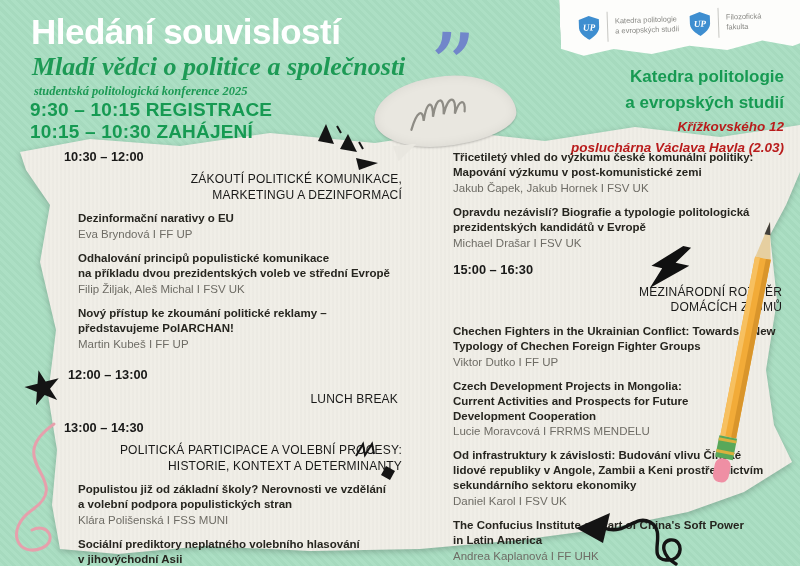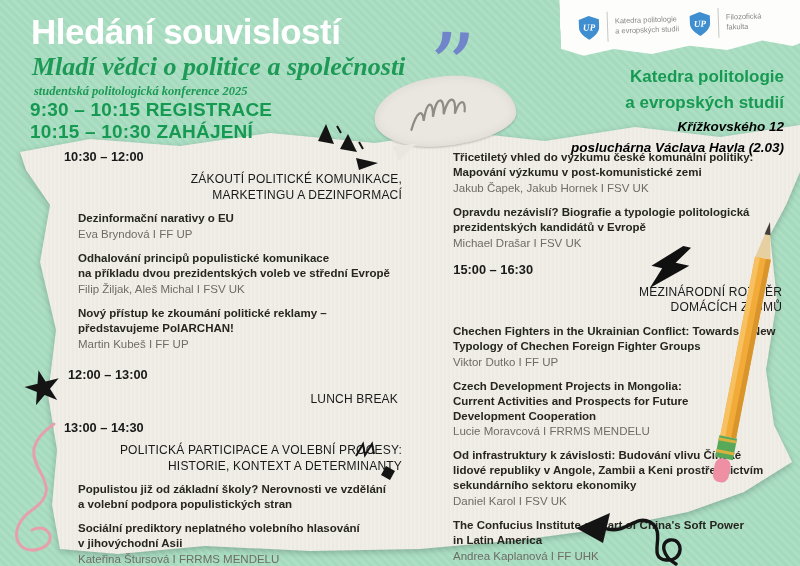--- a/index.html
+++ b/index.html
@@ -35,21 +35,21 @@
     display:flex;align-items:center;gap:10px;padding-left:18px;box-sizing:border-box;}
   .logo-group{display:flex;align-items:center;gap:7px;}
   .logo-divider{width:1px;height:30px;background:#c7c7c3;}
   .logo-label{font-size:7.5px;color:#8a8a86;line-height:1.35;}
   .shield{width:22px;height:27px;}
   .shield text{font-family:"Liberation Serif",serif;font-style:italic;font-weight:bold;}
 
   
   .venue{right:16px;top:64px;text-align:right;}
   .venue-dept{font-weight:bold;font-size:17px;color:#169a52;line-height:1.5;}
-  .venue-addr{font-style:italic;font-weight:bold;font-size:13.5px;color:#000000;line-height:1.35;margin-top:3px;}
+  .venue-addr{font-style:italic;font-weight:bold;font-size:13.5px;color:#b91c1c;line-height:1.35;margin-top:3px;}
 
   
   .col{position:absolute;}
   .col-left{left:64px;top:147px;width:338px;}
   .col-right{left:437px;top:150px;width:345px;}
   .sec{display:flex;gap:8px;margin-bottom:8px;flex-direction:column;}
   .sec .time{flex:none;width:86px;font-weight:bold;font-size:12.8px;color:#191918;padding-top:2px;}
   .col-right .sec .time{width:96px;text-align:right;}
   .sec .heading{font-weight:normal;font-size:12px;color:#191918;line-height:1.3;letter-spacing:.2px;text-align:right;}
   .sec.s-lunch{margin:13px 4px 11px;}
@@ -151,20 +151,21 @@
       <div class="heading">LUNCH BREAK</div>
     </div>
     <div class="sec">
       <div class="time">13:00 – 14:30</div>
       <div class="heading pre">POLITICKÁ PARTICIPACE A VOLEBNÍ PROCESY:
 HISTORIE, KONTEXT A DETERMINANTY</div>
     </div>
     <div class="talk">
       <div class="ttl pre">Populistou již od základní školy? Nerovnosti ve vzdělání
 a volební podpora populistických stran</div>
+      <div class="auth">Klára Polišenská I FSS MUNI</div>
     </div>
     <div class="talk">
       <div class="ttl pre">Sociální prediktory neplatného volebního hlasování
 v jihovýchodní Asii</div>
       <div class="auth">Kateřina Štursová I FRRMS MENDELU</div>
     </div>
   </div>
 
   <div class="col col-right">
     <div class="talk">

